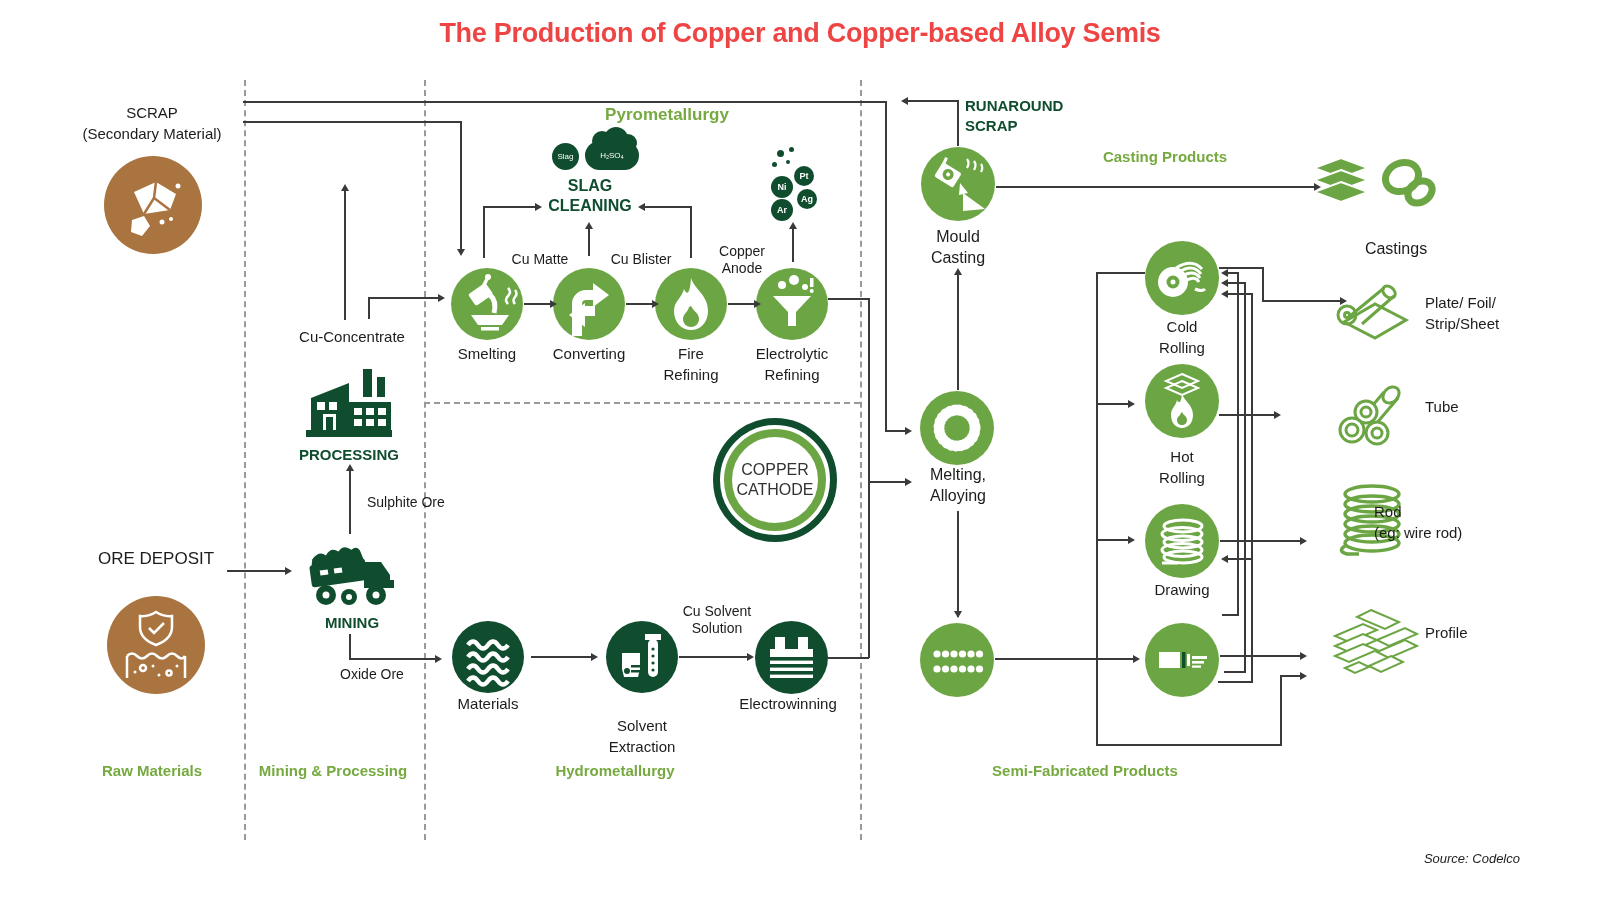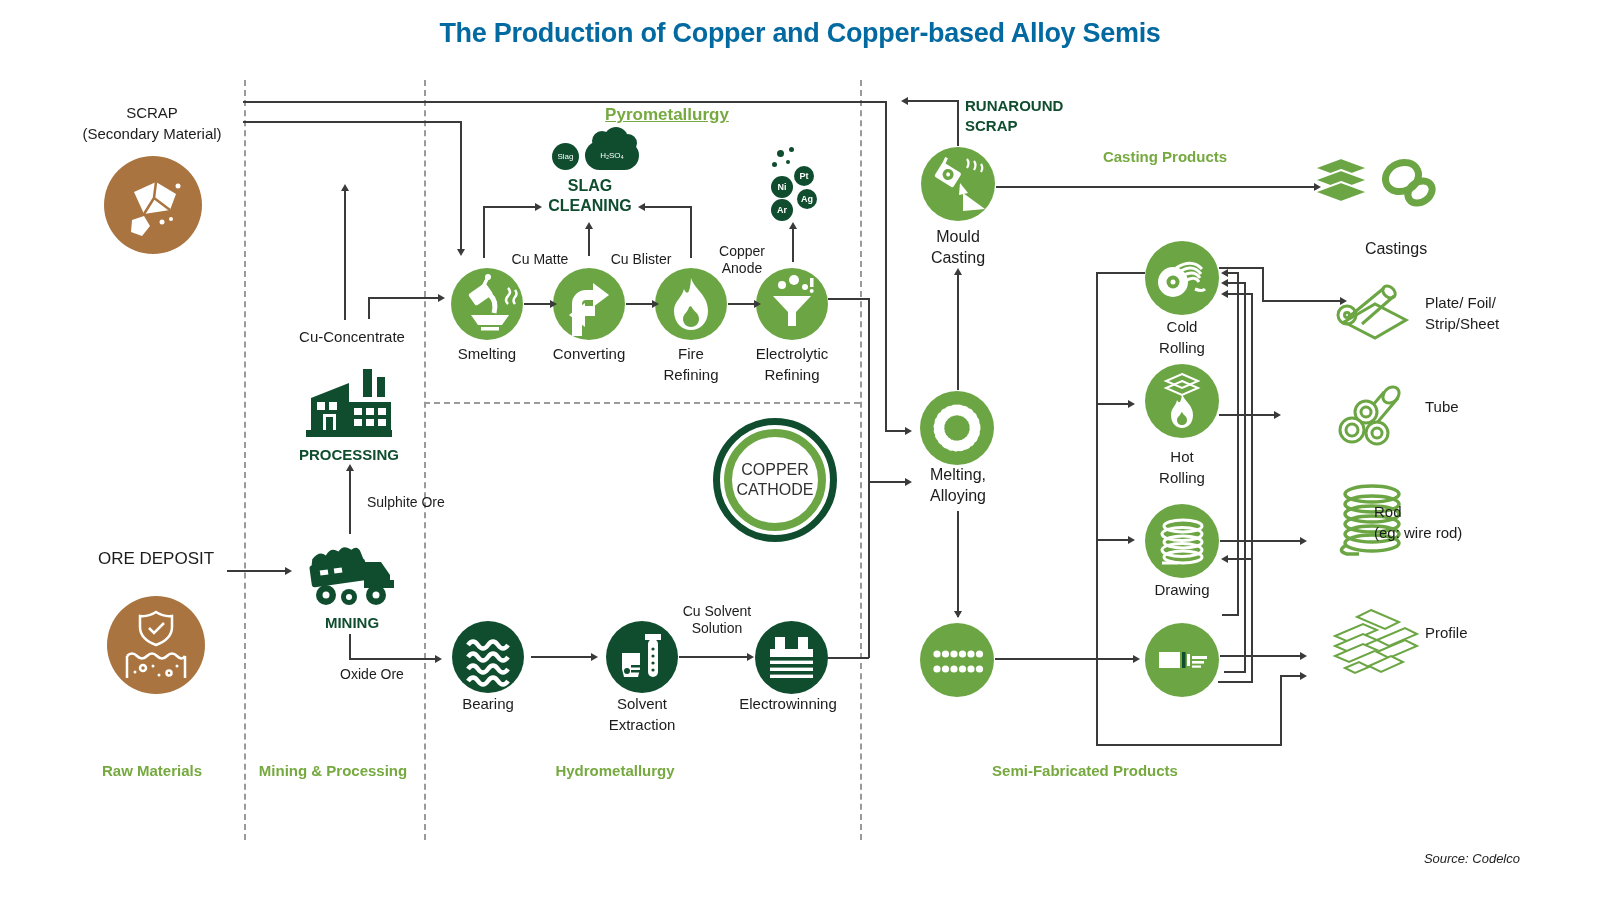--- a/index.html
+++ b/index.html
@@ -10,21 +10,21 @@
   .b{font-weight:bold;}
   .dg{color:#0F4D2E;}
   .lg{color:#76A93F;}
   .s14{font-size:14px;line-height:17px;}
   .s16{font-size:16px;line-height:21px;}
   .s17{font-size:17px;line-height:22px;}
   .left{text-align:left;}
   .right{text-align:right;}
   .it{font-style:italic;}
   .title{position:absolute;left:300px;top:18px;width:1000px;text-align:center;
-         font-size:27px;font-weight:600;color:#0369a1;letter-spacing:-0.3px;}
+         font-size:27px;font-weight:600;color:#ef4444;letter-spacing:-0.3px;}
   .ln{position:absolute;background:#3a3a3a;}
   .dash{position:absolute;}
   .dv{border-left:2px dashed #9a9a9a;width:0;}
   .dh{border-top:2px dashed #9a9a9a;height:0;}
   .ah{position:absolute;width:0;height:0;border:4px solid transparent;}
   .ah-r{border-left:7px solid #3a3a3a;border-right:0;}
   .ah-l{border-right:7px solid #3a3a3a;border-left:0;}
   .ah-u{border-bottom:7px solid #3a3a3a;border-top:0;}
   .ah-d{border-top:7px solid #3a3a3a;border-bottom:0;}
   .circ{position:absolute;border-radius:50%;display:flex;align-items:center;justify-content:center;}
@@ -53,21 +53,21 @@
   <div class="dash dv" style="left:244px;top:80px;height:760px;"></div>
   <div class="dash dv" style="left:424px;top:80px;height:760px;"></div>
   <div class="dash dv" style="left:860px;top:80px;height:760px;"></div>
   <div class="dash dh" style="left:424px;top:402px;width:436px;"></div>
 
   <div class="lbl b lg" style="left:62px;top:760px;width:180px;">Raw Materials</div>
   <div class="lbl b lg" style="left:243px;top:760px;width:180px;">Mining &amp; Processing</div>
   <div class="lbl b lg" style="left:525px;top:760px;width:180px;">Hydrometallurgy</div>
   <div class="lbl b lg" style="left:985px;top:760px;width:200px;">Semi-Fabricated Products</div>
 
-  <div class="lbl b lg s17" style="left:567px;top:104px;width:200px;text-decoration:underline;">Pyrometallurgy</div>
+  <div class="lbl b lg s17" style="left:567px;top:104px;width:200px;">Pyrometallurgy</div>
   <div class="lbl b lg" style="left:1065px;top:146px;width:200px;">Casting Products</div>
   <div class="lbl b dg left" style="left:965px;top:96px;width:140px;line-height:20px;">
     <span class="row">RUNAROUND</span>
     <span class="row">SCRAP</span>
   </div>
   <div class="lbl b dg s16" style="left:505px;top:176px;width:170px;line-height:20px;">
     <span class="row">SLAG</span>
     <span class="row">CLEANING</span>
   </div>
 
@@ -340,22 +340,22 @@
       </svg>
     </span>
   </div>
 
   <div class="ln" style="left:531px;top:656px;width:60px;height:2px;"></div>
     <div class="ah ah-r" style="left:591px;top:653px;"></div>
   <div class="ln" style="left:679px;top:656px;width:68px;height:2px;"></div>
     <div class="ah ah-r" style="left:747px;top:653px;"></div>
   <div class="ln" style="left:828px;top:657px;width:41px;height:2px;"></div>
 
-  <div class="lbl" style="left:428px;top:693px;width:120px;">Bearing</div>
-  <div class="lbl" style="left:582px;top:693px;width:120px;">
+  <div class="lbl" style="left:428px;top:693px;width:120px;">Materials</div>
+  <div class="lbl" style="left:582px;top:715px;width:120px;">
     <span class="row">Solvent</span>
       <span class="row">Extraction</span>
   </div>
   <div class="lbl" style="left:718px;top:693px;width:140px;">Electrowinning</div>
   <div class="lbl s14" style="left:667px;top:603px;width:100px;">
     <span class="row">Cu Solvent</span>
       <span class="row">Solution</span>
   </div>
 
   <div class="ln" style="left:908px;top:100px;width:50px;height:2px;"></div>

